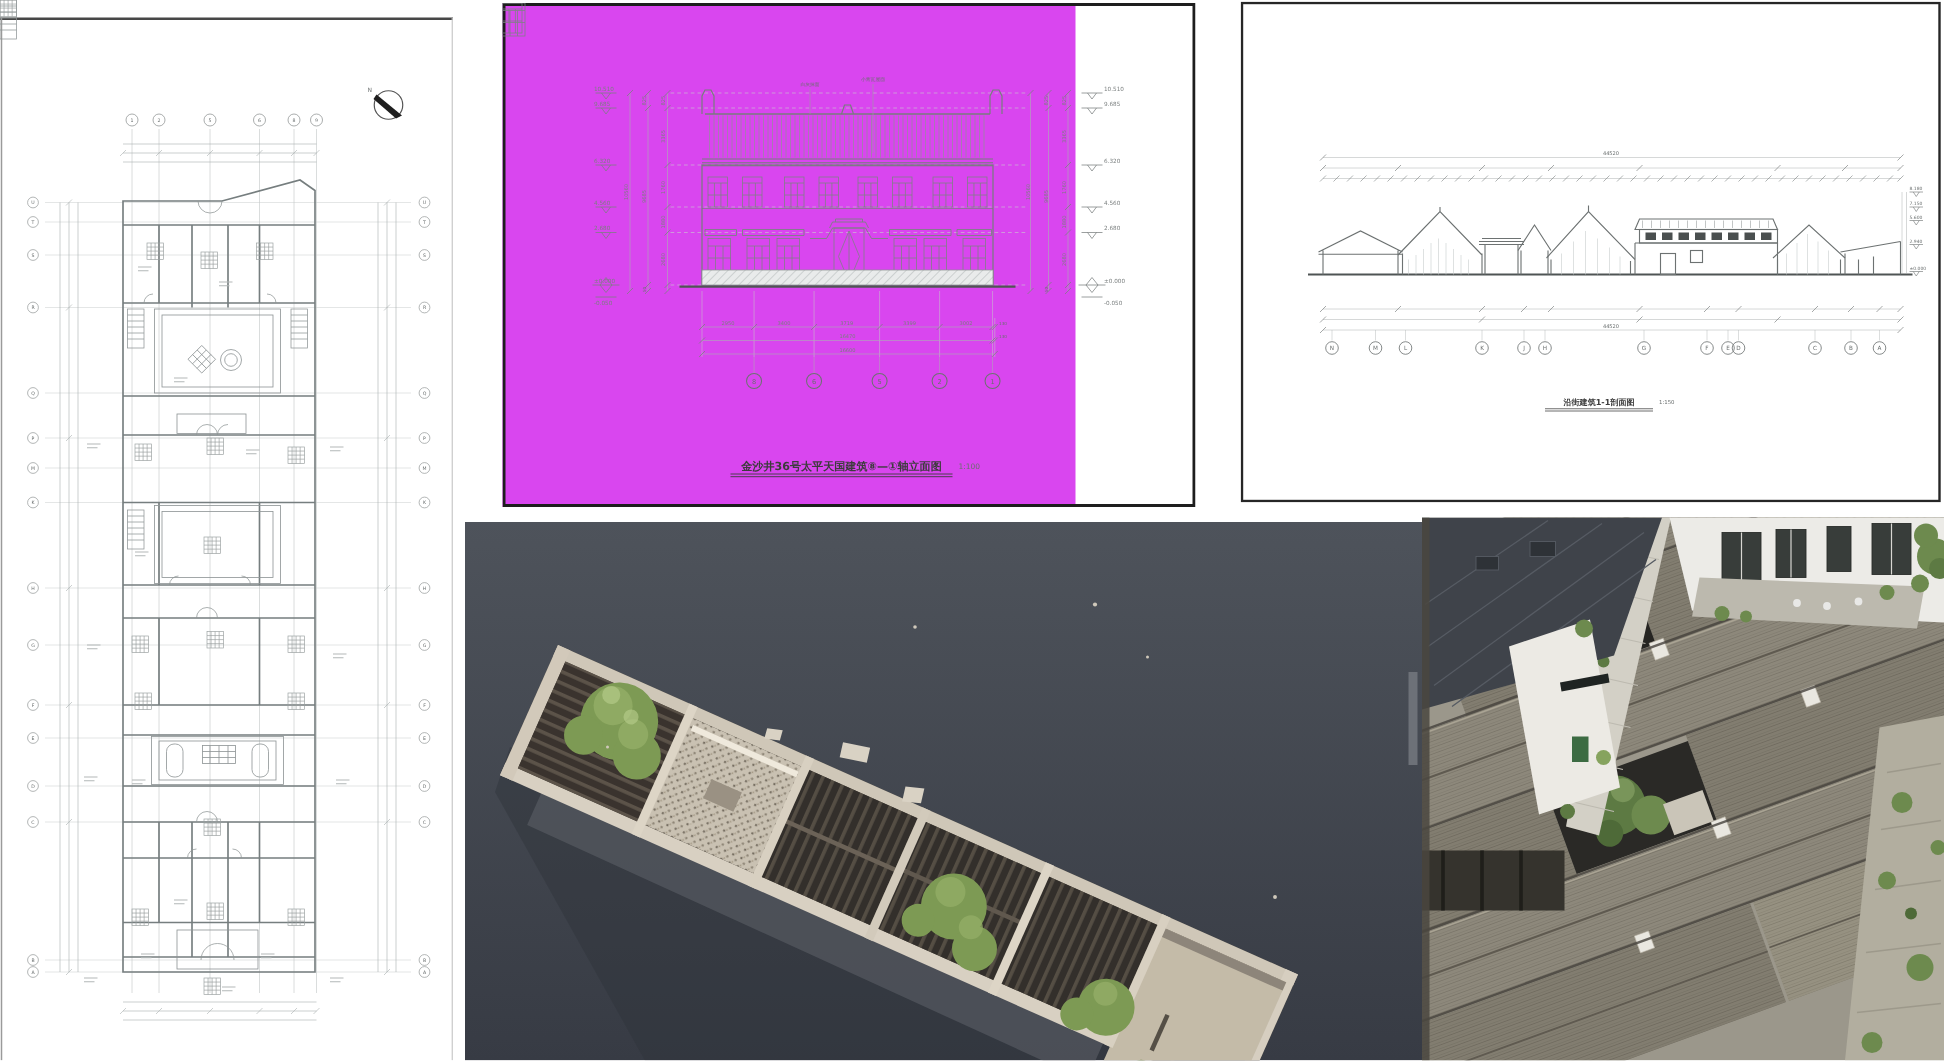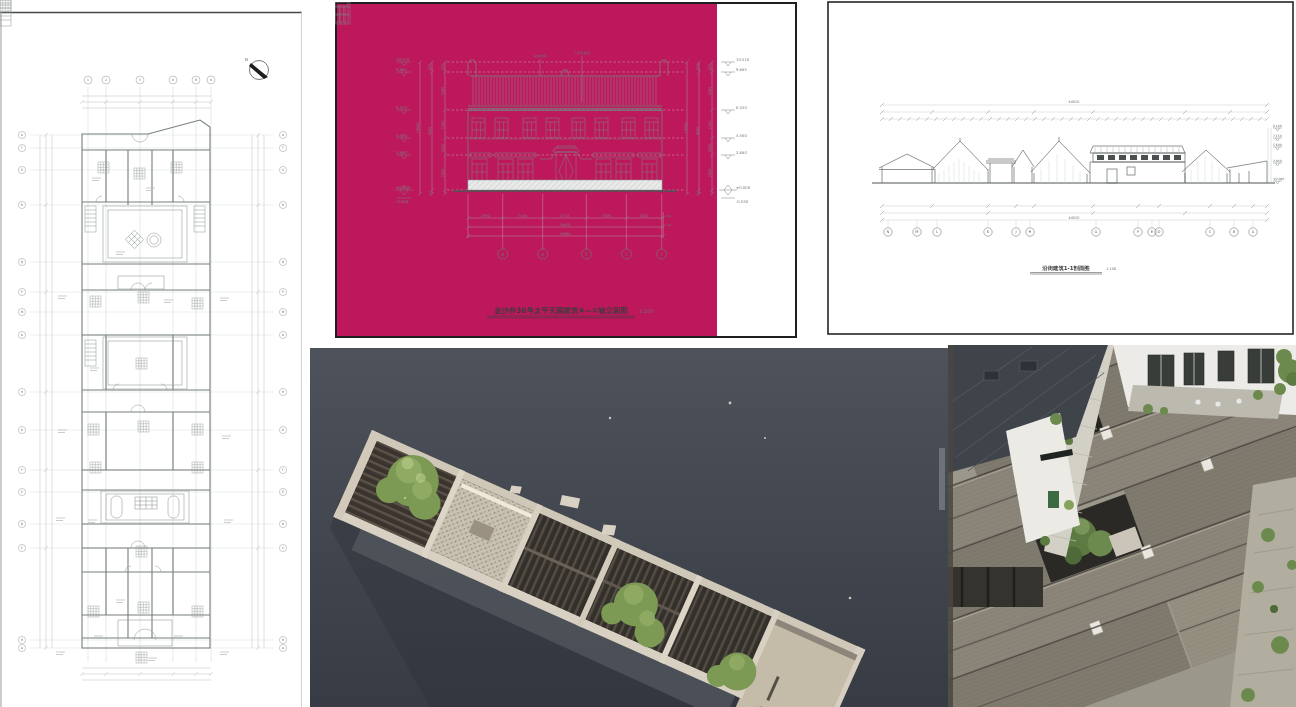--- a/index.html
+++ b/index.html
@@ -214,21 +214,21 @@
   <g stroke="#b3b8b8" stroke-width="0.7">
     <path d="M92,178 h9 m-9,2.5 h7 M146,188 h9 m-9,2.5 h7 M58,296 h9 m-9,2.5 h7 M116,252 h9 m-9,2.5 h7
              M164,300 h9 m-9,2.5 h7 M220,298 h9 m-9,2.5 h7 M90,368 h9 m-9,2.5 h7 M58,430 h9 m-9,2.5 h7
              M222,436 h9 m-9,2.5 h7 M88,520 h9 m-9,2.5 h7 M56,518 h9 m-9,2.5 h7 M224,520 h9 m-9,2.5 h7
              M116,600 h9 m-9,2.5 h7 M148,658 h9 m-9,2.5 h7 M220,652 h9 m-9,2.5 h7 M56,652 h9 m-9,2.5 h7
              M94,636 h9 m-9,2.5 h7 M174,636 h9 m-9,2.5 h7"></path>
   </g>
 </svg>
 </div>
 
-<div class="panel" style="left:335px;top:2px;width:382px;height:336px;background:#be185d;">
+<div class="panel" style="left:335px;top:2px;width:382px;height:336px;background:#d946ef;">
 <svg width="462" height="336" viewBox="0 0 462 336">
   <defs>
     <pattern id="plinth" width="4" height="4" patternUnits="userSpaceOnUse" patternTransform="rotate(45)">
       <rect width="4" height="4" fill="#e9ebeb"></rect>
           <path d="M0,0 V4" stroke="#9aa0a0" stroke-width="0.5"></path>
     </pattern>
   </defs>
   <rect x="1" y="1" width="460" height="334" fill="none" stroke="#1e1e1e" stroke-width="2"></rect>
 
   <g stroke="#c9cdcd" stroke-width="0.4" stroke-dasharray="2.5,2">

